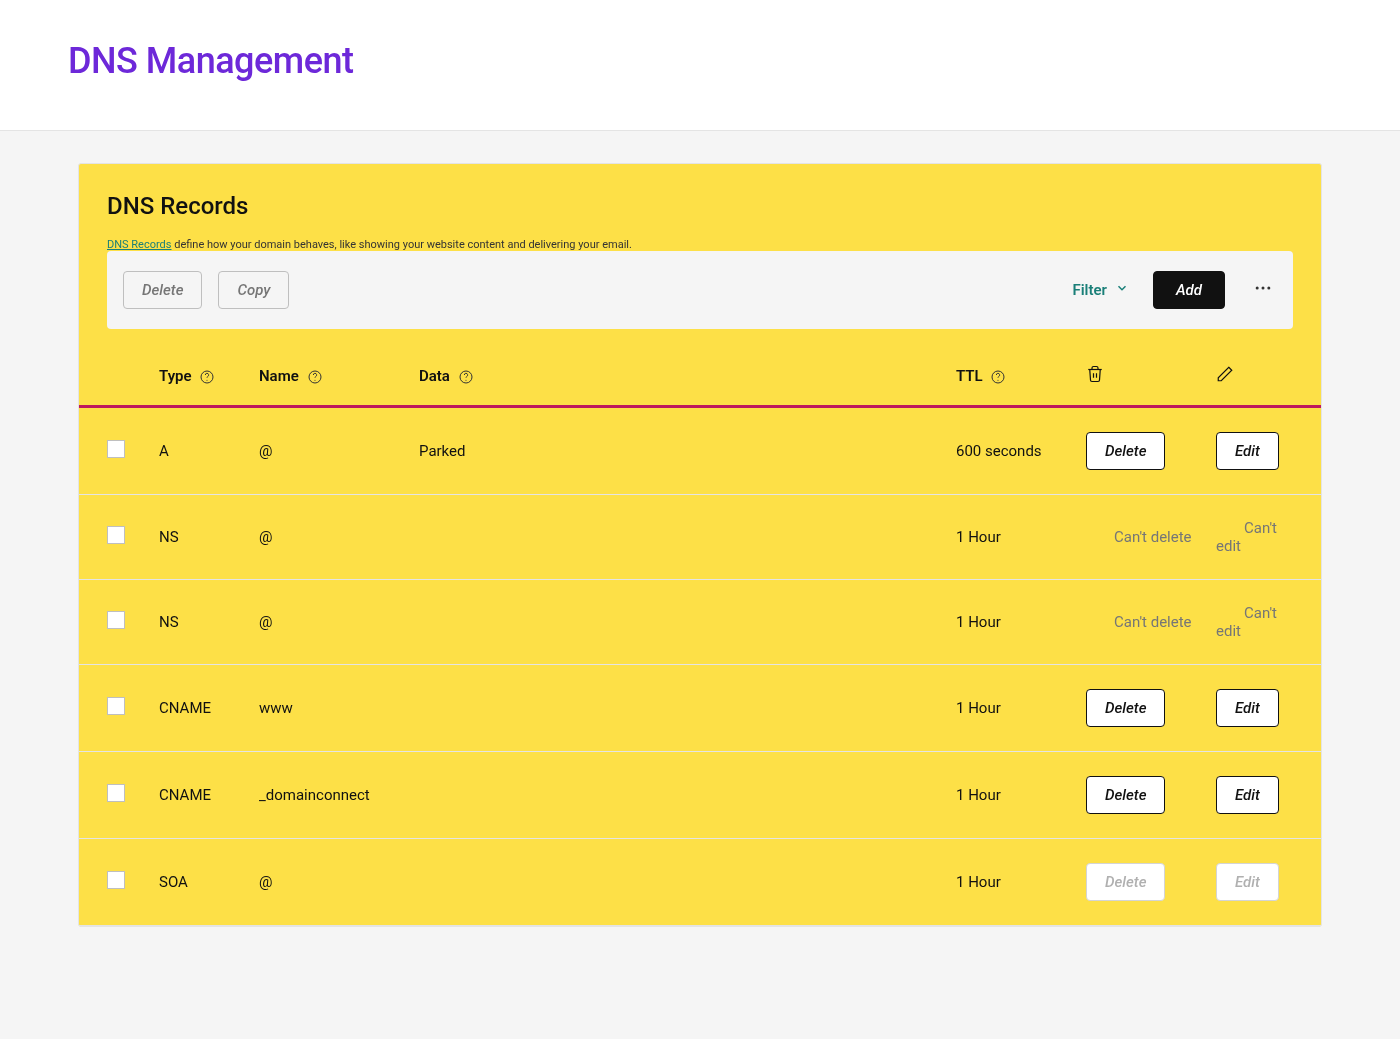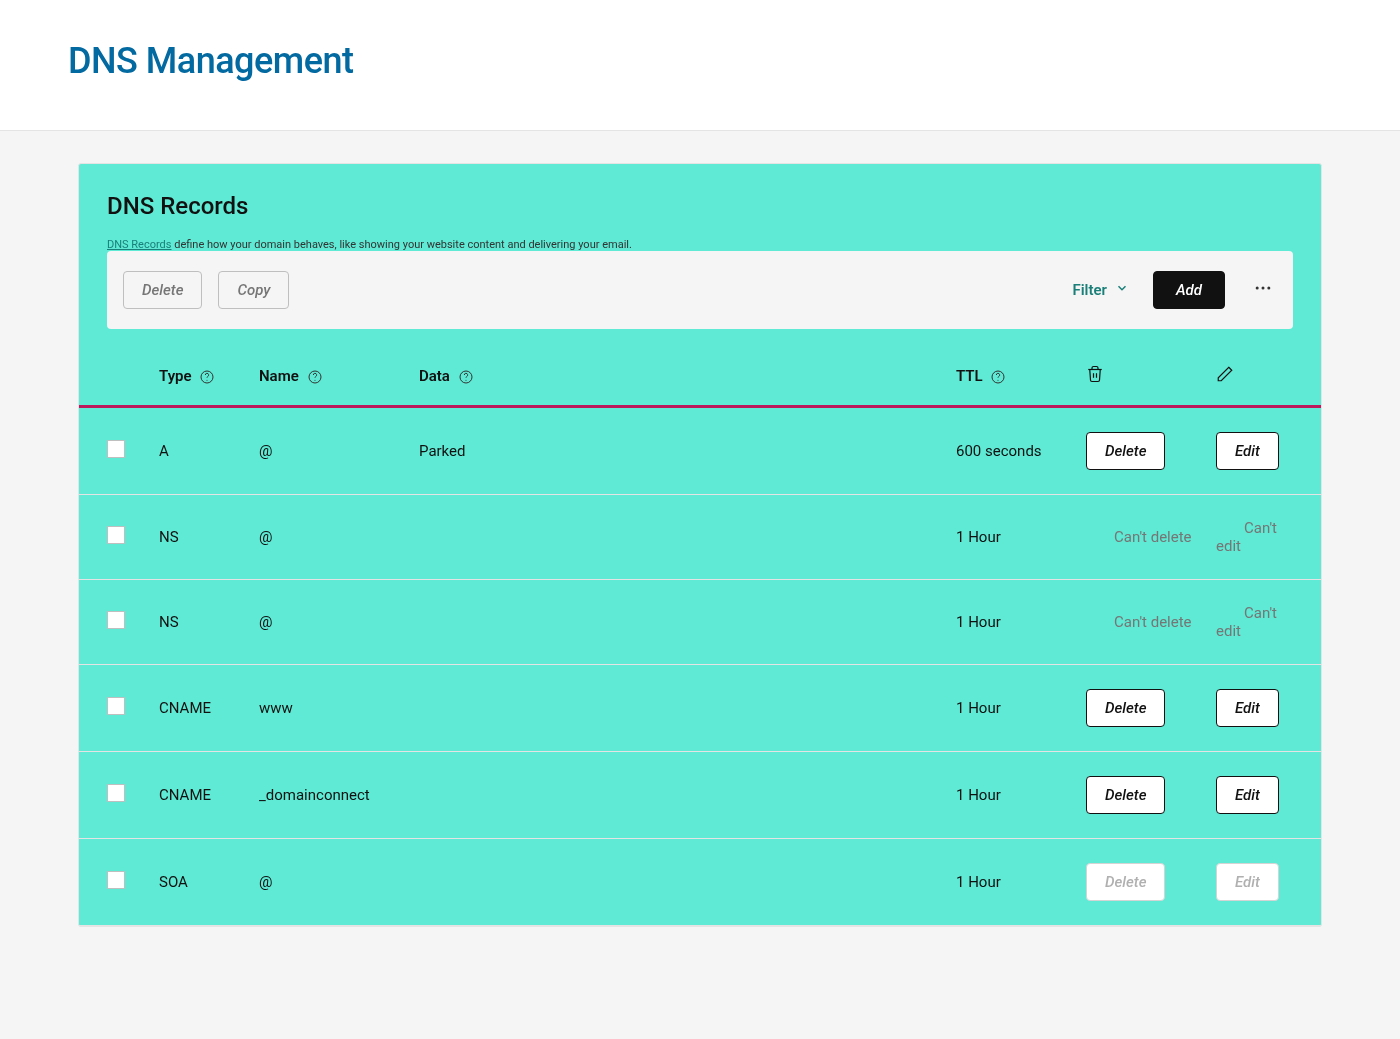--- a/index.html
+++ b/index.html
@@ -11,27 +11,27 @@
   }
   .page-header {
     background: #fff;
     padding: 40px 68px 48px;
     border-bottom: 1px solid #e4e4e4;
   }
   .page-header h1 {
     font-size: 36px;
     font-weight: 500;
     letter-spacing: -0.5px;
-    color: #0369a1;
+    color: #6d28d9;
   }
   .content-wrap {
     padding: 32px 78px 60px;
   }
   .card {
-    background: #5eead4;
+    background: #fde047;
     border: 1px solid #e4e4e4;
     border-radius: 3px;
     padding: 28px 0 0;
   }
   .card-inner { padding: 0 28px; }
   .card h2 {
     font-size: 24px;
     font-weight: 500;
     margin-bottom: 18px;
   }

